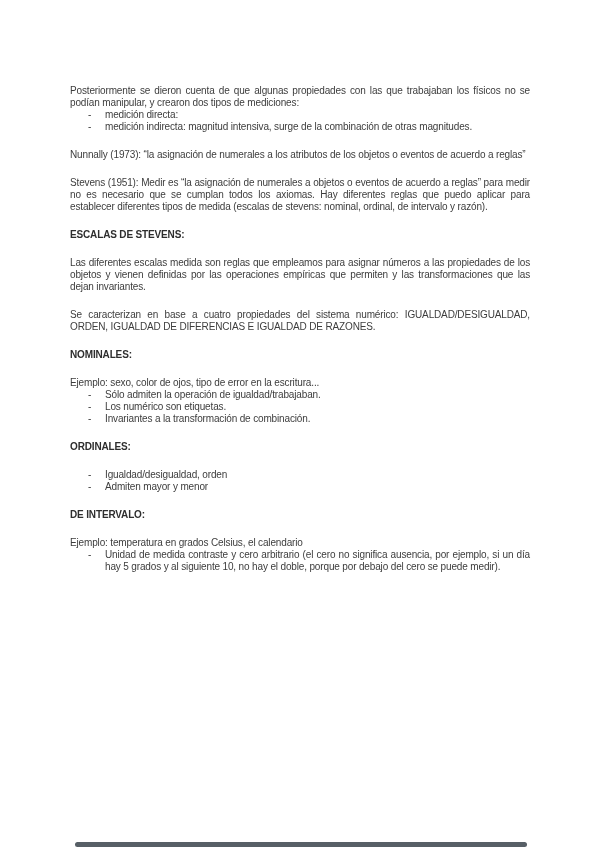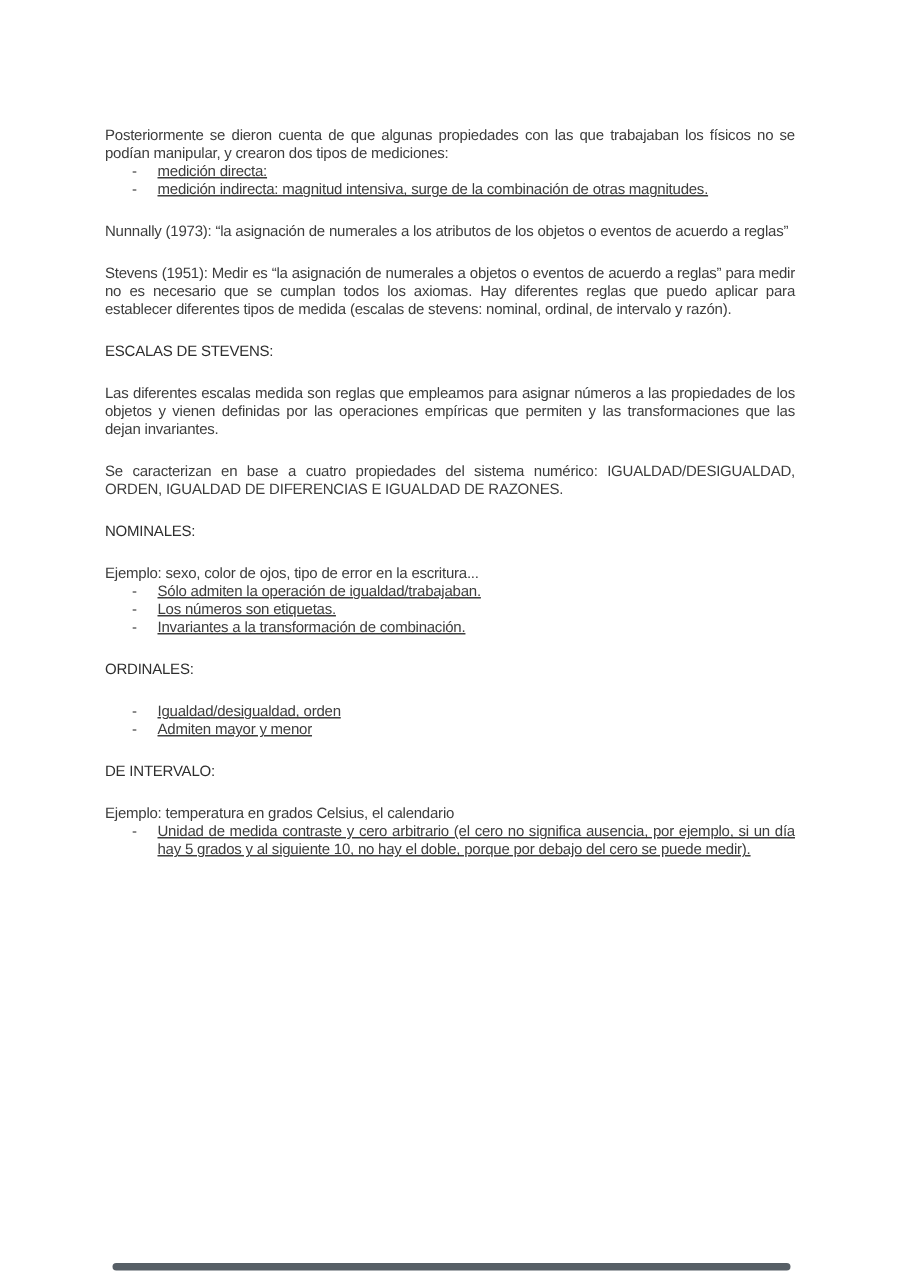--- a/index.html
+++ b/index.html
@@ -21,25 +21,25 @@
     color: #3d3d3d;
     font-size: 10px;
     letter-spacing: -0.15px;
     line-height: 12px;
     text-align: justify;
   }
   .para { margin: 0 0 16px 0; }
   .para.tight { margin-bottom: 0; }
   .heading {
     margin: 0 0 16px 0;
-    font-weight: normal;
+    font-weight: bold;
     color: #2e2e2e;
     text-align: left;
   }
-  .bullets { margin: 0 0 16px 0; text-decoration: underline; }
+  .bullets { margin: 0 0 16px 0; }
   .bullet {
     position: relative;
     padding-left: 35px;
     text-align: justify;
   }
   .bullet::before {
     content: "-";
     position: absolute;
     left: 18px; top: 0;
     color: #3d3d3d;
@@ -64,21 +64,21 @@
       </div>
       <div class="para">Nunnally (1973): “la asignación de numerales a los atributos de los objetos o eventos de acuerdo a reglas”</div>
       <div class="para">Stevens (1951): Medir es “la asignación de numerales a objetos o eventos de acuerdo a reglas” para medir no es necesario que se cumplan todos los axiomas. Hay diferentes reglas que puedo aplicar para establecer diferentes tipos de medida (escalas de stevens: nominal, ordinal, de intervalo y razón).</div>
       <div class="heading">ESCALAS DE STEVENS:</div>
       <div class="para">Las diferentes escalas medida son reglas que empleamos para asignar números a las propiedades de los objetos y vienen definidas por las operaciones empíricas que permiten y las transformaciones que las dejan invariantes.</div>
       <div class="para">Se caracterizan en base a cuatro propiedades del sistema numérico: IGUALDAD/DESIGUALDAD, ORDEN, IGUALDAD DE DIFERENCIAS E IGUALDAD DE RAZONES.</div>
       <div class="heading">NOMINALES:</div>
       <div class="para tight">Ejemplo: sexo, color de ojos, tipo de error en la escritura...</div>
       <div class="bullets">
         <div class="bullet">Sólo admiten la operación de igualdad/trabajaban.</div>
-        <div class="bullet">Los números son etiquetas.</div>
+        <div class="bullet">Los numérico son etiquetas.</div>
         <div class="bullet">Invariantes a la transformación de combinación.</div>
       </div>
       <div class="heading">ORDINALES:</div>
       <div class="bullets">
         <div class="bullet">Igualdad/desigualdad, orden</div>
         <div class="bullet">Admiten mayor y menor</div>
       </div>
       <div class="heading">DE INTERVALO:</div>
       <div class="para tight">Ejemplo: temperatura en grados Celsius, el calendario</div>
       <div class="bullets">

